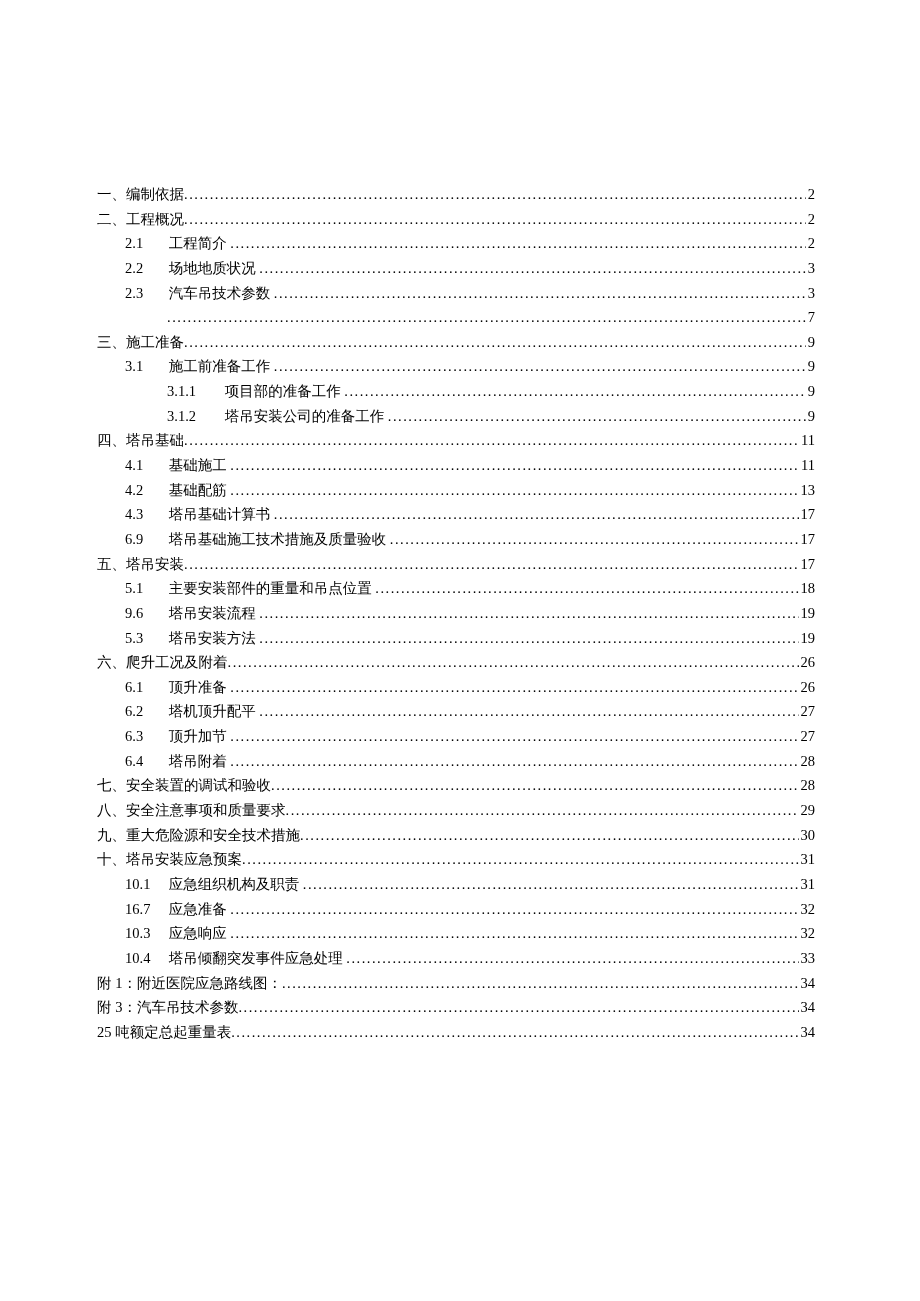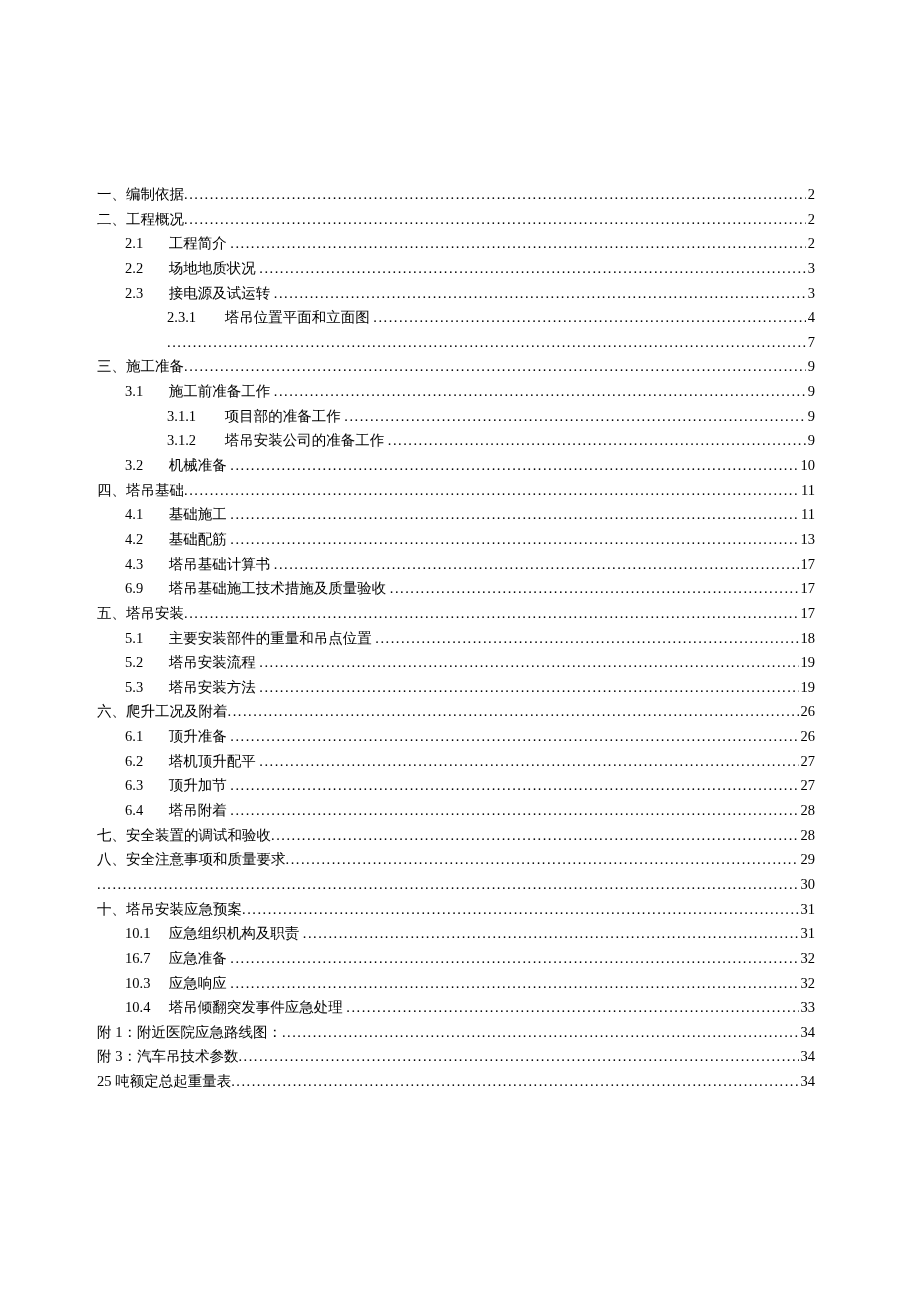--- a/index.html
+++ b/index.html
@@ -69,28 +69,23 @@
         <span class="toc-label"><span class="num-col">2.1</span> <span>工程简介</span> </span>
         <span class="toc-leader"></span>
         <span class="toc-page">2</span>
       </div>
       <div class="toc-line indent-1">
         <span class="toc-label"><span class="num-col">2.2</span> <span>场地地质状况</span> </span>
         <span class="toc-leader"></span>
         <span class="toc-page">3</span>
       </div>
       <div class="toc-line indent-1">
-        <span class="toc-label"><span class="num-col">2.3</span> <span>接电源及试运转</span> </span>
+        <span class="toc-label"><span class="num-col">2.3</span> <span>汽车吊技术参数</span> </span>
         <span class="toc-leader"></span>
         <span class="toc-page">3</span>
-      </div>
-      <div class="toc-line indent-2">
-        <span class="toc-label"><span class="num-col-sm">2.3.1</span> <span>塔吊位置平面和立面图</span> </span>
-        <span class="toc-leader"></span>
-        <span class="toc-page">4</span>
       </div>
       <div class="toc-line indent-2">
         <span class="toc-leader"></span>
         <span class="toc-page">7</span>
       </div>
       <div class="toc-line">
         <span class="toc-label"><span>三、施工准备</span></span>
         <span class="toc-leader"></span>
         <span class="toc-page">9</span>
       </div>
@@ -102,25 +97,20 @@
       <div class="toc-line indent-2">
         <span class="toc-label"><span class="num-col-sm">3.1.1</span> <span>项目部的准备工作</span> </span>
         <span class="toc-leader"></span>
         <span class="toc-page">9</span>
       </div>
       <div class="toc-line indent-2">
         <span class="toc-label"><span class="num-col-sm">3.1.2</span> <span>塔吊安装公司的准备工作</span> </span>
         <span class="toc-leader"></span>
         <span class="toc-page">9</span>
       </div>
-      <div class="toc-line indent-1">
-        <span class="toc-label"><span class="num-col">3.2</span> <span>机械准备</span> </span>
-        <span class="toc-leader"></span>
-        <span class="toc-page">10</span>
-      </div>
       <div class="toc-line">
         <span class="toc-label"><span>四、塔吊基础</span></span>
         <span class="toc-leader"></span>
         <span class="toc-page">11</span>
       </div>
       <div class="toc-line indent-1">
         <span class="toc-label"><span class="num-col">4.1</span> <span>基础施工</span> </span>
         <span class="toc-leader"></span>
         <span class="toc-page">11</span>
       </div>
@@ -143,21 +133,21 @@
         <span class="toc-label"><span>五、塔吊安装</span></span>
         <span class="toc-leader"></span>
         <span class="toc-page">17</span>
       </div>
       <div class="toc-line indent-1">
         <span class="toc-label"><span class="num-col">5.1</span> <span>主要安装部件的重量和吊点位置</span> </span>
         <span class="toc-leader"></span>
         <span class="toc-page">18</span>
       </div>
       <div class="toc-line indent-1">
-        <span class="toc-label"><span class="num-col">5.2</span> <span>塔吊安装流程</span> </span>
+        <span class="toc-label"><span class="num-col">9.6</span> <span>塔吊安装流程</span> </span>
         <span class="toc-leader"></span>
         <span class="toc-page">19</span>
       </div>
       <div class="toc-line indent-1">
         <span class="toc-label"><span class="num-col">5.3</span> <span>塔吊安装方法</span> </span>
         <span class="toc-leader"></span>
         <span class="toc-page">19</span>
       </div>
       <div class="toc-line">
         <span class="toc-label"><span>六、爬升工况及附着</span></span>
@@ -188,20 +178,21 @@
         <span class="toc-label"><span>七、安全装置的调试和验收</span></span>
         <span class="toc-leader"></span>
         <span class="toc-page">28</span>
       </div>
       <div class="toc-line">
         <span class="toc-label"><span>八、安全注意事项和质量要求</span></span>
         <span class="toc-leader"></span>
         <span class="toc-page">29</span>
       </div>
       <div class="toc-line">
+        <span class="toc-label"><span>九、重大危险源和安全技术措施</span></span>
         <span class="toc-leader"></span>
         <span class="toc-page">30</span>
       </div>
       <div class="toc-line">
         <span class="toc-label"><span>十、塔吊安装应急预案</span></span>
         <span class="toc-leader"></span>
         <span class="toc-page">31</span>
       </div>
       <div class="toc-line indent-1">
         <span class="toc-label"><span class="num-col">10.1</span> <span>应急组织机构及职责</span> </span>

